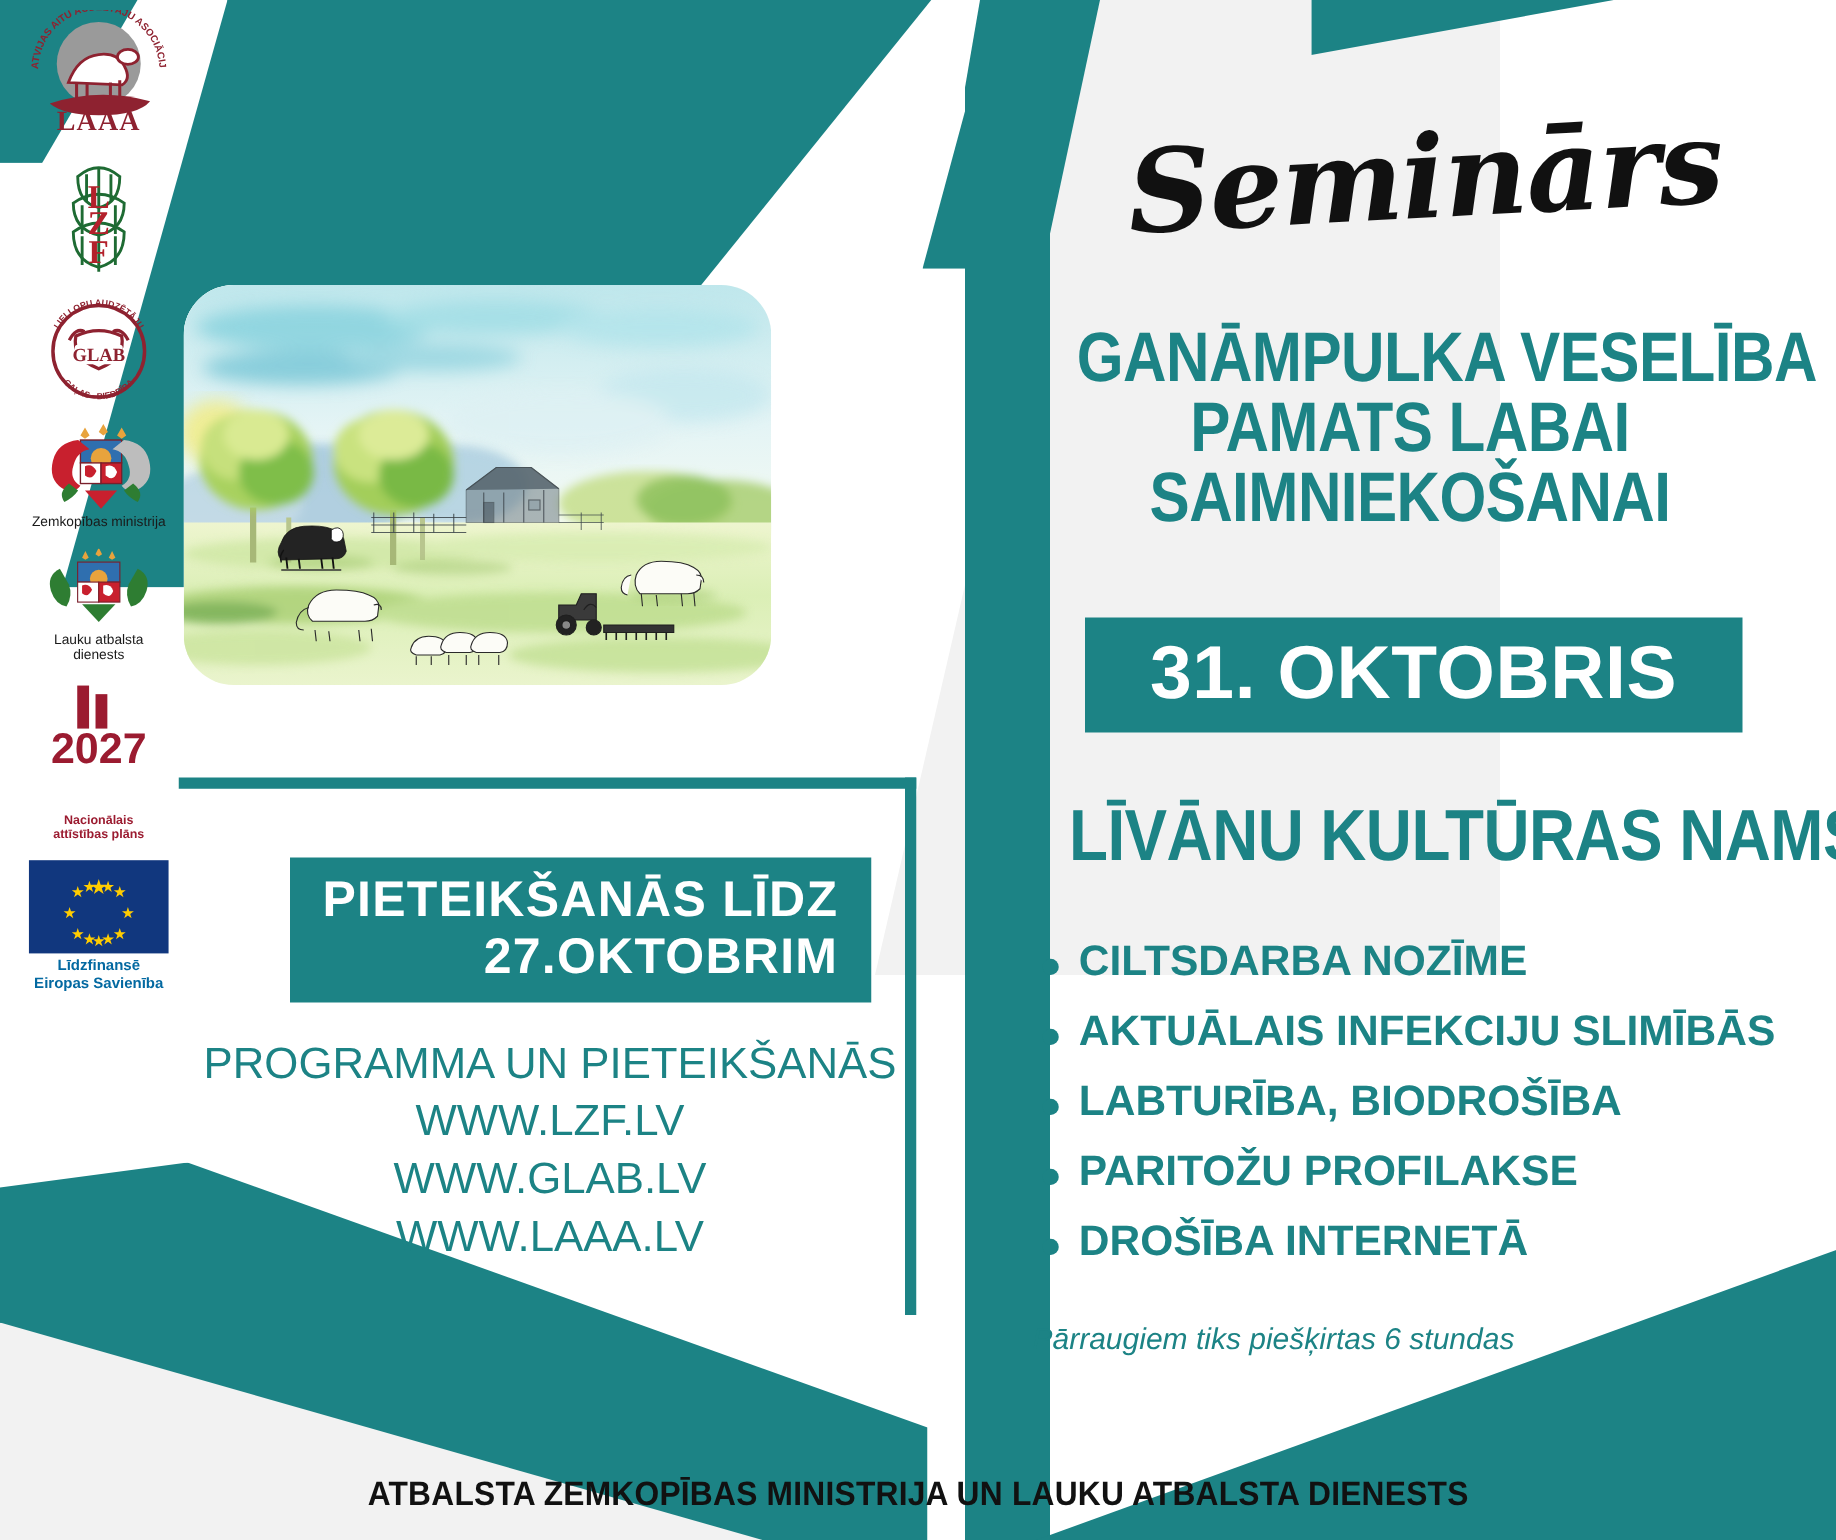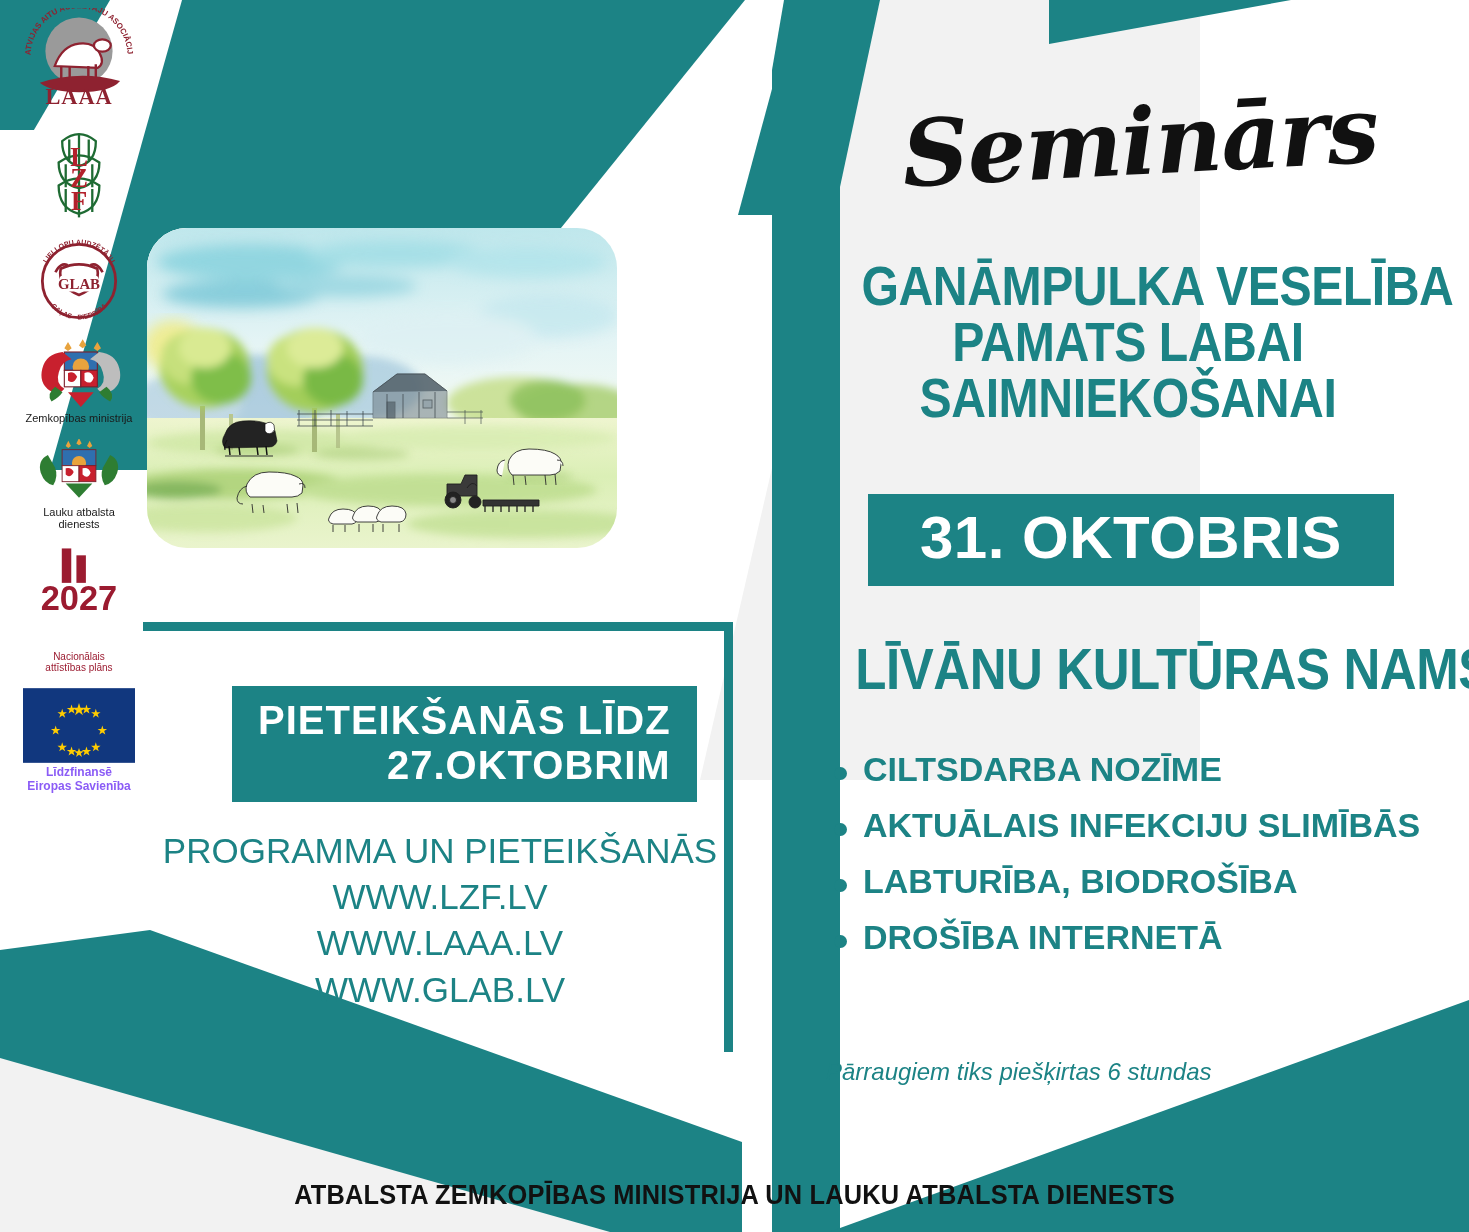--- a/index.html
+++ b/index.html
@@ -91,22 +91,22 @@
     position:absolute;left:16px;top:8px;width:126px;
     display:flex;flex-direction:column;align-items:center;gap:14px;
     z-index:6;
   }
   .logo{width:118px;display:flex;flex-direction:column;align-items:center;}
   .logo svg{display:block;}
   .logo-cap{
     font-size:11px;color:#1a1a1a;text-align:center;line-height:1.15;margin-top:3px;
     font-family:"Liberation Sans",sans-serif;
   }
-  .logo-cap.eu{color:#8b5cf6;font-weight:bold;font-size:12px;}
-  .logo-cap.np{color:#9B1B30;font-weight:normal;font-size:10px;margin-top:32px;}
+  .logo-cap.eu{color:#0369a1;font-weight:bold;font-size:12px;}
+  .logo-cap.np{color:#9B1B30;font-weight:bold;font-size:10px;margin-top:32px;}
 
   
   .farm{
     position:absolute;left:147px;top:228px;width:470px;height:320px;
     border-radius:40px;overflow:hidden;z-index:5;
     background:#ffffff;
   }
   .farm svg{display:block;width:470px;height:320px;}
 
   
@@ -508,22 +508,22 @@
   </div>
 
   <div class="reg-badge">
     <span>PIETEIKŠANĀS LĪDZ</span>
     <span class="l2">27.OKTOBRIM</span>
   </div>
 
   <div class="reg-info">
     <div>PROGRAMMA UN PIETEIKŠANĀS</div>
     <div>WWW.LZF.LV</div>
+    <div>WWW.GLAB.LV</div>
     <div>WWW.LAAA.LV</div>
-    <div>WWW.GLAB.LV</div>
   </div>
 
   <div class="script-title">Seminārs</div>
 
   <div class="main-title">
     <div>GANĀMPULKA VESELĪBA</div>
     <div>PAMATS LABAI</div>
     <div>SAIMNIEKOŠANAI</div>
   </div>
 
@@ -539,20 +539,24 @@
     <li>
       <span class="dot"></span>
       <span>AKTUĀLAIS INFEKCIJU SLIMĪBĀS</span>
     </li>
     <li>
       <span class="dot"></span>
       <span>LABTURĪBA, BIODROŠĪBA</span>
     </li>
     <li>
       <span class="dot"></span>
+      <span>PARITOŽU PROFILAKSE</span>
+    </li>
+    <li>
+      <span class="dot"></span>
       <span>DROŠĪBA INTERNETĀ</span>
     </li>
   </ul>
 
   <div class="note">Pārraugiem tiks piešķirtas 6 stundas</div>
 
   <div class="footer">ATBALSTA ZEMKOPĪBAS MINISTRIJA UN LAUKU ATBALSTA DIENESTS</div>
 
 </div>
 

